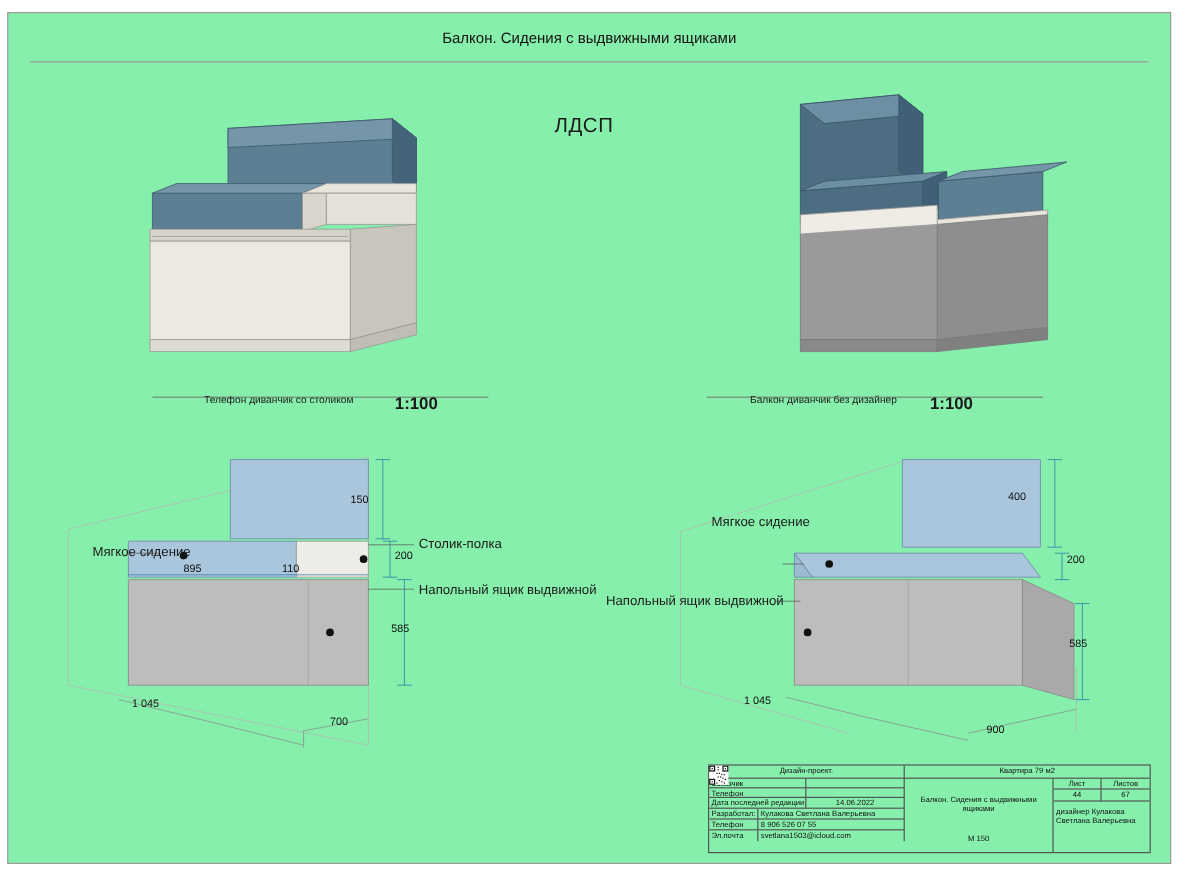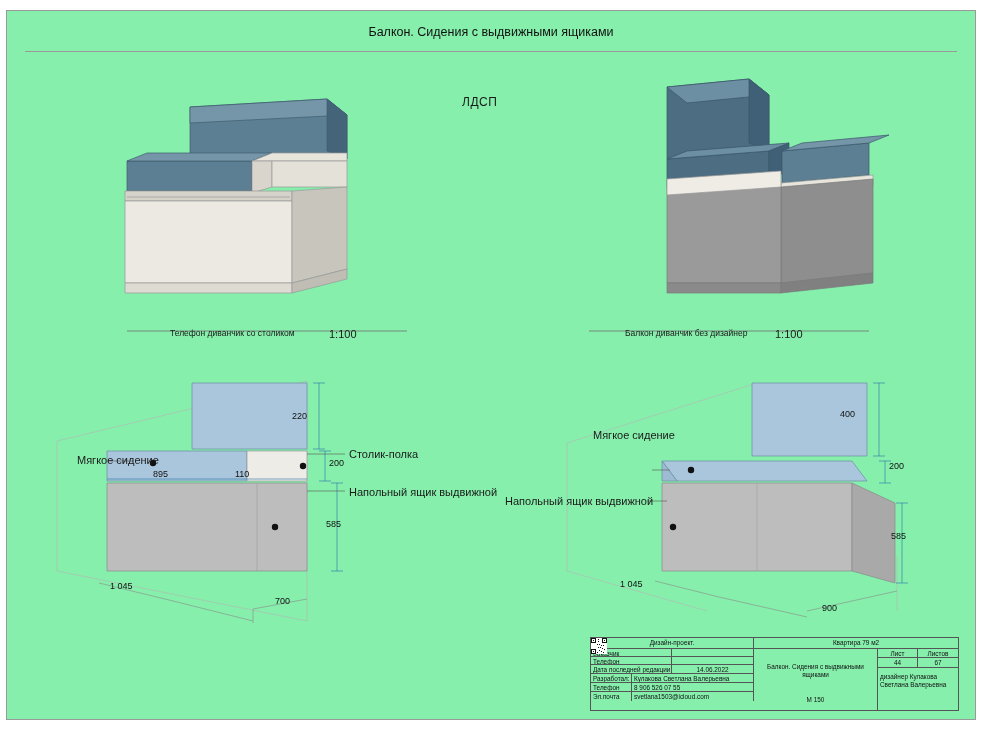--- a/index.html
+++ b/index.html
@@ -2,23 +2,23 @@
 <html><head>
 <meta charset="utf-8">
 <style>
   html,body{margin:0;padding:0;background:#ffffff;}
   body{width:990px;height:730px;font-family:"Liberation Sans",sans-serif;color:#1a1a1a;}
   .sheet{position:absolute;left:6px;top:10px;width:968px;height:708px;border:1px solid #9a9a9a;background:#86efac;}
   .title{position:absolute;left:0;top:14px;width:100%;text-align:center;font-size:12.5px;color:#111;}
   .title-rule{position:absolute;left:18px;top:40px;width:932px;height:1px;background:#9a9a9a;}
   .lbl{position:absolute;font-size:11px;color:#1a1a1a;white-space:nowrap;}
   .dimtxt{position:absolute;font-size:9px;color:#111;white-space:nowrap;}
-  .ldsp{position:absolute;left:455px;top:84px;font-size:12px;letter-spacing:.5px;}
+  .ldsp{position:absolute;left:455px;top:84px;font-size:17px;letter-spacing:.5px;}
   .cap{position:absolute;font-size:8.5px;white-space:nowrap;}
-  .scale{position:absolute;font-size:11px;white-space:nowrap;}
+  .scale{position:absolute;font-size:14px;white-space:nowrap;font-weight:bold;}
   svg{position:absolute;left:0;top:0;overflow:visible;}
   
   .tb{position:absolute;left:583px;top:626px;width:367px;height:72px;border:1px solid #555;font-size:6.4px;color:#111;}
   .tb div{position:absolute;box-sizing:border-box;}
   .tb .c{border-right:1px solid #555;}
   .tb .r{border-bottom:1px solid #555;}
   .tb .t{padding:1px 2px;line-height:8px;white-space:nowrap;overflow:hidden;}
   .ctr{text-align:center;}
   .qr{position:absolute;right:2px;bottom:2px;width:16px;height:16px;}
 </style>
@@ -151,21 +151,21 @@
 
   <div class="cap" style="left:163px;top:317px;">Телефон диванчик со столиком</div>
   <div class="scale" style="left:322px;top:317px;">1:100</div>
   <div class="cap" style="left:618px;top:317px;">Балкон диванчик без дизайнер</div>
   <div class="scale" style="left:768px;top:317px;">1:100</div>
 
   <div class="lbl" style="left:70px;top:443px;">Мягкое сидение</div>
   <div class="lbl" style="left:342px;top:437px;">Столик-полка</div>
   <div class="lbl" style="left:342px;top:475px;">Напольный ящик выдвижной</div>
 
-  <div class="dimtxt" style="left:285px;top:400px;">220</div>
+  <div class="dimtxt" style="left:285px;top:400px;">150</div>
   <div class="dimtxt" style="left:322px;top:447px;">200</div>
   <div class="dimtxt" style="left:146px;top:458px;">895</div>
   <div class="dimtxt" style="left:228px;top:458px;">110</div>
   <div class="dimtxt" style="left:319px;top:508px;">585</div>
   <div class="dimtxt" style="left:103px;top:570px;">1 045</div>
   <div class="dimtxt" style="left:268px;top:585px;">700</div>
 
   <div class="lbl" style="left:586px;top:418px;">Мягкое сидение</div>
   <div class="lbl" style="left:498px;top:484px;">Напольный ящик выдвижной</div>
 

